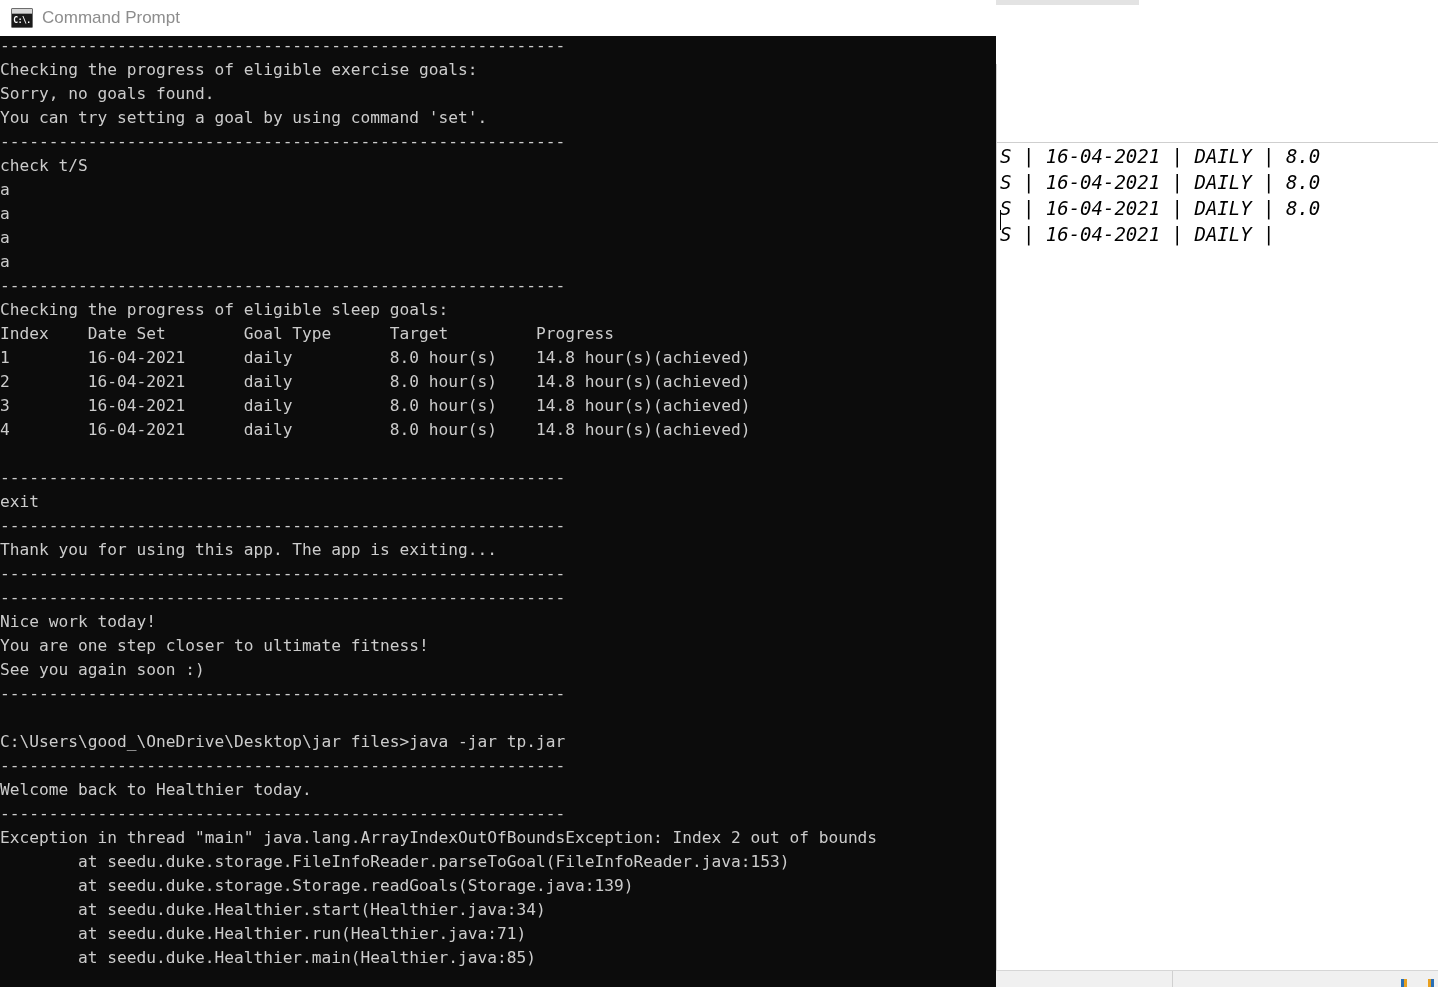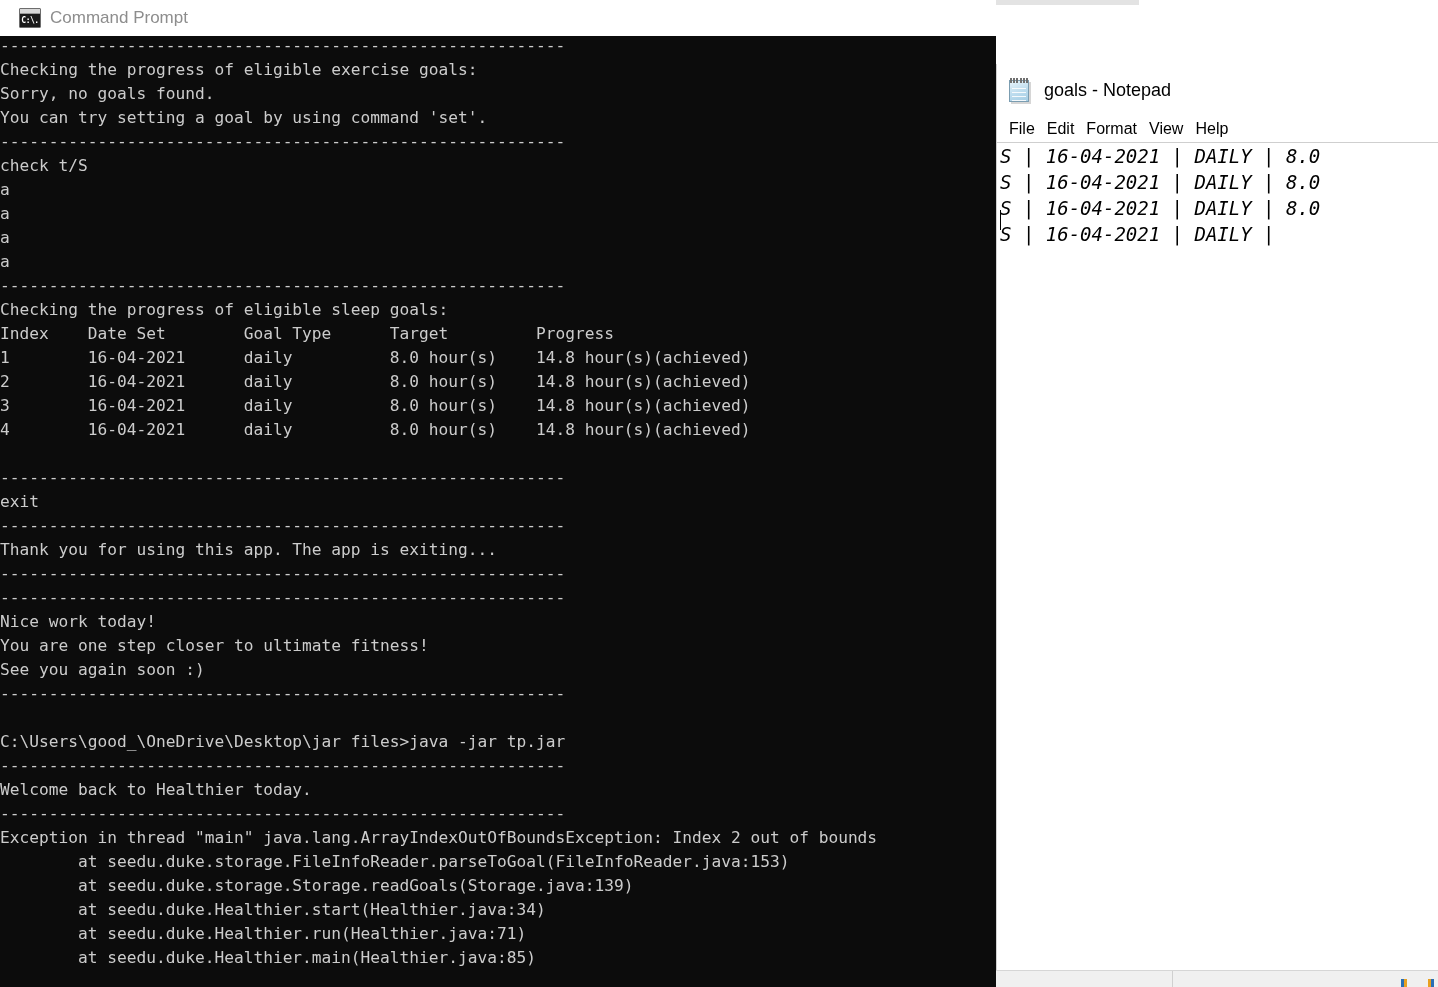--- a/index.html
+++ b/index.html
@@ -43,21 +43,21 @@
     left: 0px; top: 0px;
     width: 996px; height: 987px;
   }
   #cmd-titlebar {
     position: absolute;
     left: 0; top: 0;
     width: 996px; height: 36px;
     background: #ffffff;
     display: flex;
     align-items: center;
-    padding-left: 19px;
+    padding-left: 11px;
     box-sizing: border-box;
   }
   #cmd-icon {
     width: 22px; height: 20px;
     background: #ffffff;
     border: 1px solid #6d6d6d;
     box-sizing: border-box;
     position: relative;
     flex: 0 0 auto;
     border-radius: 1px;
@@ -303,49 +303,21 @@
         at seedu.duke.storage.Storage.readGoals(Storage.java:139)
         at seedu.duke.Healthier.start(Healthier.java:34)
         at seedu.duke.Healthier.run(Healthier.java:71)
         at seedu.duke.Healthier.main(Healthier.java:85)</pre>
     </div>
 
   </div>
 
   <div id="notepad-window">
 
-    <div id="notepad-titlebar">
-      <div id="notepad-icon">
-        <div class="shadow"></div>
-        <div class="pad"></div>
-        <div class="rings">
-            <i></i>
-            <i></i>
-            <i></i>
-            <i></i>
-            <i></i>
-            <i></i>
-          </div>
-        <div class="lines">
-            <i></i>
-            <i></i>
-            <i></i>
-            <i></i>
-          </div>
-      </div>
-      <span id="notepad-title-text">goals - Notepad</span>
-    </div>
-
-    <div id="notepad-menubar">
-      <span class="menu-item">File</span>
-      <span class="menu-item">Edit</span>
-      <span class="menu-item">Format</span>
-      <span class="menu-item">View</span>
-      <span class="menu-item">Help</span>
-    </div>
+
 
     <div id="notepad-editor">
       <pre id="notepad-text">S | 16-04-2021 | DAILY | 8.0
 S | 16-04-2021 | DAILY | 8.0
 S | 16-04-2021 | DAILY | 8.0
 S | 16-04-2021 | DAILY |</pre>
       <div id="notepad-caret"></div>
     </div>
 
   </div>

